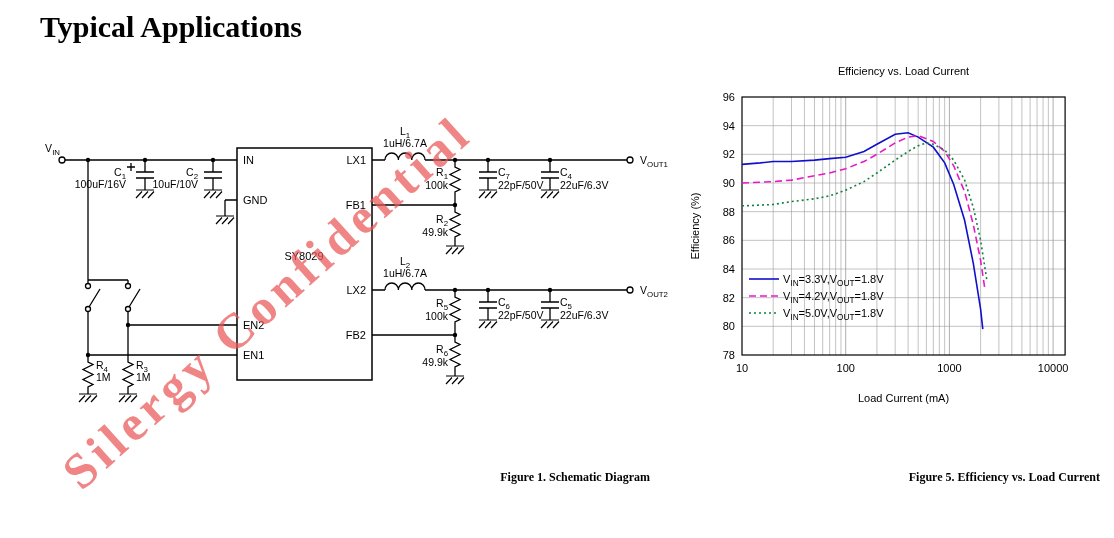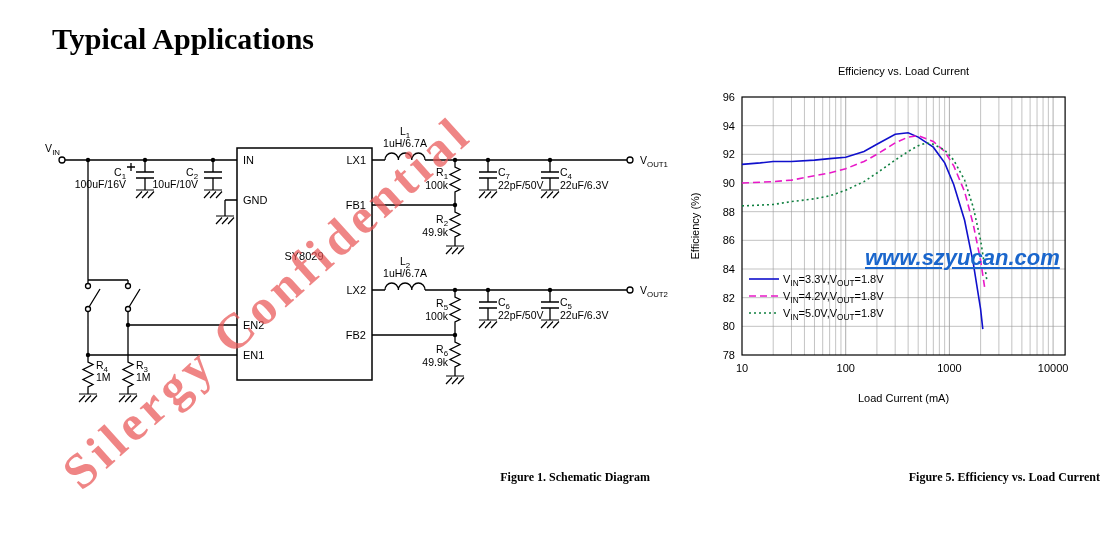--- a/index.html
+++ b/index.html
@@ -1,21 +1,21 @@
 <!DOCTYPE html>
 <html><head>
 <meta charset="utf-8">
 <style>
   html,body{margin:0;padding:0;}
   body{
     width:1114px;height:538px;position:relative;overflow:hidden;
     background:#ffffff;font-family:"Liberation Sans",sans-serif;color:#000;
   }
   .page-title{
-    position:absolute;left:36px;top:6px;margin:16px;
+    position:absolute;left:36px;top:6px;margin:4px;
     font-family:"Liberation Serif",serif;font-weight:bold;font-size:30px;
   }
   .wm-diagonal{
     position:absolute;left:70px;top:450px;z-index:10;pointer-events:none;
     transform:rotate(-42deg);transform-origin:0 50%;
     font-family:"Liberation Serif",serif;font-weight:bold;
     font-size:50px;letter-spacing:5px;white-space:nowrap;
     color:rgba(233,86,86,0.72);
   }
   .schematic{position:absolute;left:30px;top:110px;width:650px;height:360px;}
@@ -263,19 +263,18 @@
       <polyline points="57.0,109.4 75.3,107.9 88.2,106.5 106.5,106.5 129.5,105.1 144.6,103.6 160.7,102.2 179.0,96.5 191.9,89.3 210.2,79.3 223.1,77.8 233.2,82.1 248.3,92.2 259.7,107.9 268.7,129.4 279.6,165.3 288.3,208.3 295.6,254.1 297.8,274.2" fill="none" stroke="#1010cc" stroke-width="1.6"></polyline>
       <line x1="64" y1="224" x2="94" y2="224" stroke="#1010cc" stroke-width="1.6"></line>
       <text x="98" y="228" font-size="10.5"><tspan>V</tspan><tspan dy="2.5" font-size="75%">IN</tspan><tspan dy="-2.5">=3.3V,V</tspan><tspan dy="2.5" font-size="75%">OUT</tspan><tspan dy="-2.5">=1.8V</tspan></text>
       <polyline points="57.0,128.0 88.2,126.6 106.5,125.1 129.5,120.8 144.6,118.0 160.7,113.7 179.0,106.5 191.9,99.3 210.2,87.9 223.1,82.1 233.2,80.7 248.3,86.4 259.7,96.5 268.7,110.8 279.6,136.6 288.3,169.6 295.6,205.4 299.9,234.1" fill="none" stroke="#e818c8" stroke-width="1.6" stroke-dasharray="7,4"></polyline>
       <line x1="64" y1="241" x2="94" y2="241" stroke="#e818c8" stroke-width="1.6" stroke-dasharray="7,4"></line>
       <text x="98" y="245" font-size="10.5"><tspan>V</tspan><tspan dy="2.5" font-size="75%">IN</tspan><tspan dy="-2.5">=4.2V,V</tspan><tspan dy="2.5" font-size="75%">OUT</tspan><tspan dy="-2.5">=1.8V</tspan></text>
       <polyline points="57.0,150.9 88.2,149.5 106.5,146.6 129.5,143.8 144.6,140.9 160.7,135.2 179.0,126.6 191.9,118.0 210.2,105.1 223.1,96.5 233.2,90.7 241.4,87.9 248.3,89.3 259.7,95.0 268.7,105.1 279.6,125.1 288.3,152.4 295.6,185.3 301.9,225.5" fill="none" stroke="#108040" stroke-width="1.6" stroke-dasharray="2,3"></polyline>
       <line x1="64" y1="258" x2="94" y2="258" stroke="#108040" stroke-width="1.6" stroke-dasharray="2,3"></line>
       <text x="98" y="262" font-size="10.5"><tspan>V</tspan><tspan dy="2.5" font-size="75%">IN</tspan><tspan dy="-2.5">=5.0V,V</tspan><tspan dy="2.5" font-size="75%">OUT</tspan><tspan dy="-2.5">=1.8V</tspan></text>
     </svg>
-  <div class="url-wm">www.szyucan.com</div>
 </div>
 
 <div class="caption caption-1">Figure 1. Schematic Diagram</div>
 <div class="caption caption-2">Figure 5. Efficiency vs. Load Current</div>
 
 <div class="wm-diagonal">Silergy Confidential</div>
 
 </body></html>

